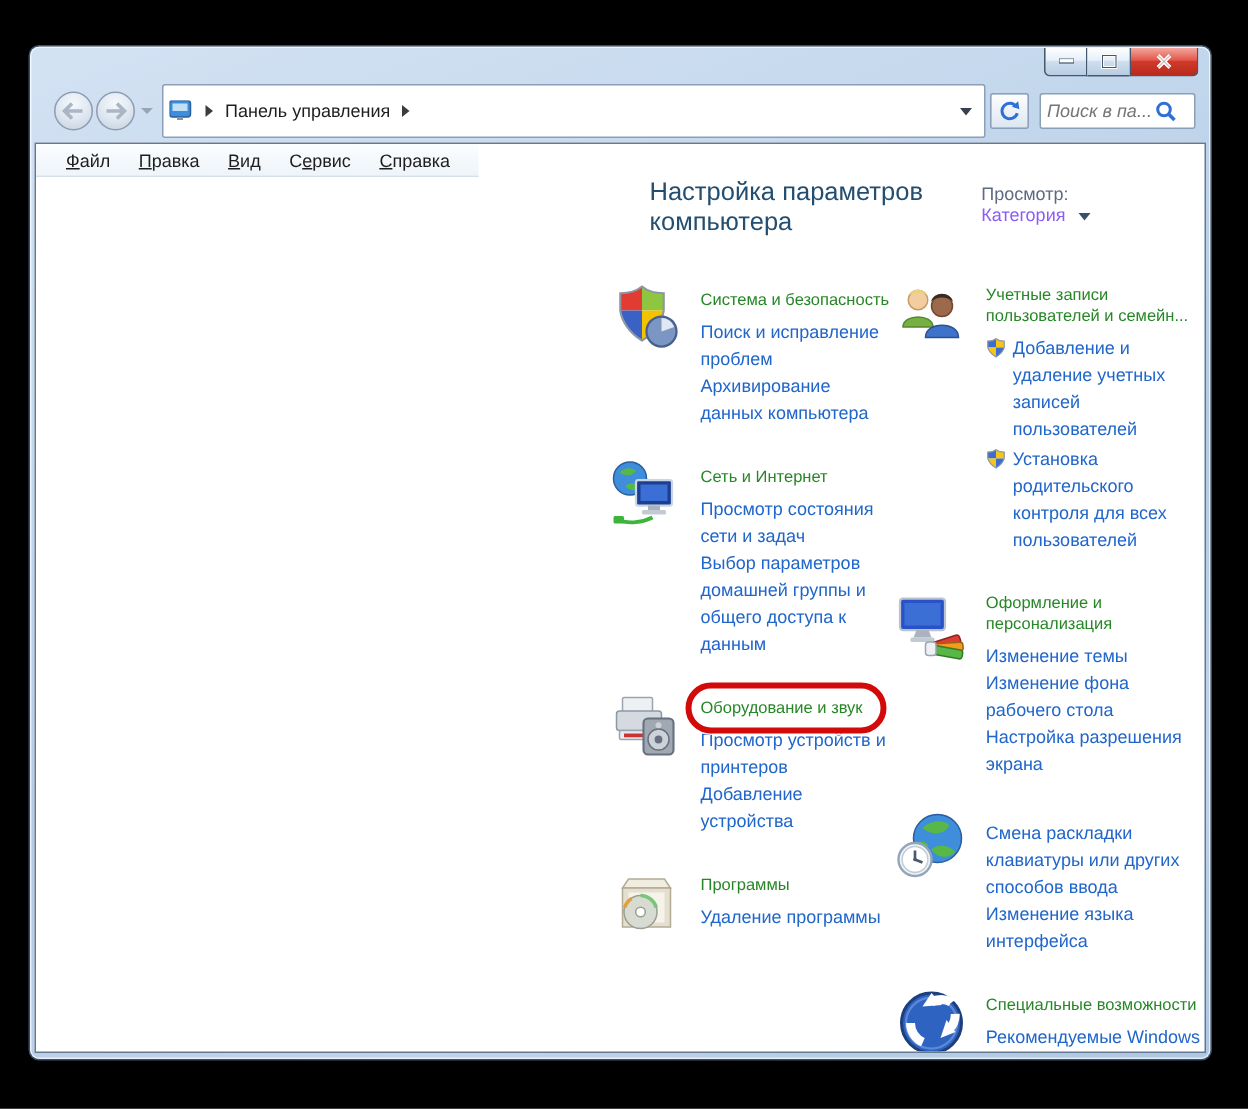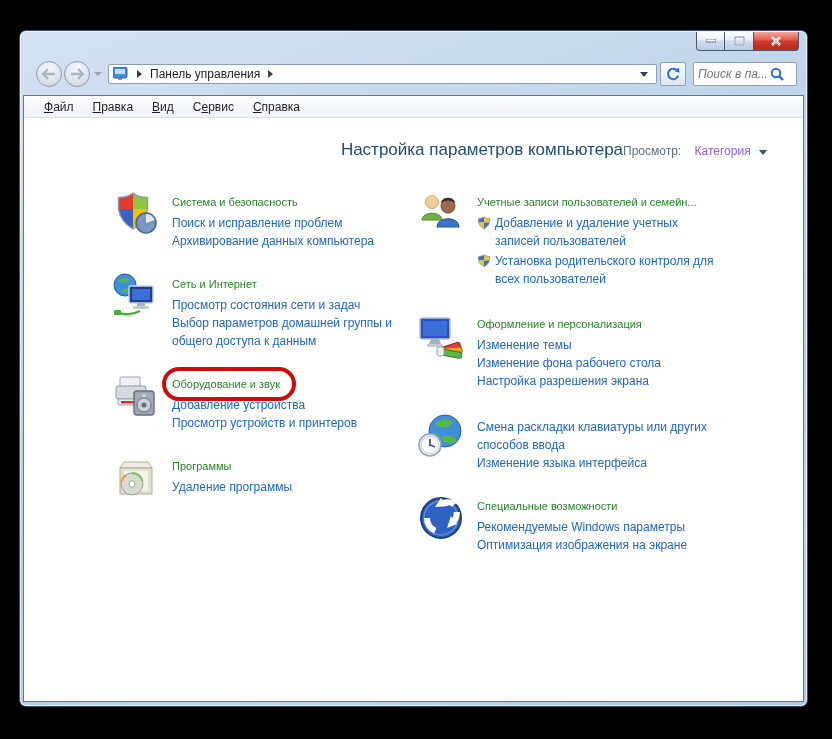--- a/index.html
+++ b/index.html
@@ -25,45 +25,45 @@
     background:linear-gradient(#f3a79d 0%,#e2574b 45%,#cf3a2c 50%,#b92a1c 100%); }
 
   
   .navbar{ height:42px; display:flex; align-items:center; padding:0 10px 0 16px; flex:none; }
   .nav-circle{ width:26px; height:26px; border-radius:50%;
     background:radial-gradient(circle at 50% 30%,#f6f9fc 0%,#dde6f0 55%,#c2cfde 100%);
     border:1px solid #8d9cb0; display:flex; align-items:center; justify-content:center; }
   .nav-circle.fwd{ margin-left:2px; }
   .nav-chevron{ width:0;height:0;border-left:4px solid transparent;border-right:4px solid transparent;
     border-top:4px solid #98a5b4; margin:0 6px 0 4px; }
-  .addressbar{ flex:1; height:20px; background:#fff; border:1px solid #8ba0b8; border-radius:2px;
+  .addressbar{ flex:1; height:36px; background:#fff; border:1px solid #8ba0b8; border-radius:2px;
     display:flex; align-items:center; padding:0 4px; font-size:12px; color:#1e1e1e; }
   .bc-arrow{ width:0;height:0;border-top:4px solid transparent;border-bottom:4px solid transparent;
     border-left:5px solid #3c3c3c; margin:0 8px; }
   .addr-spacer{ flex:1; }
   .addr-drop{ width:0;height:0;border-left:4px solid transparent;border-right:4px solid transparent;
     border-top:5px solid #37414e; margin-right:4px; }
   .refresh-btn{ width:26px; height:24px; margin-left:3px; border:1px solid #8ba0b8; border-radius:2px;
     background:linear-gradient(#fdfeff,#dce7f3); display:flex; align-items:center; justify-content:center; }
   .searchbox{ width:104px; height:24px; margin-left:7px; background:#fff; border:1px solid #8ba0b8;
     border-radius:2px; display:flex; align-items:center; padding:0 4px; }
   .searchbox input{ border:none; outline:none; width:72px; font-size:12px; font-style:italic;
     color:#4d7c0f; font-family:"Liberation Sans","DejaVu Sans",sans-serif; background:transparent; }
 
   
   .client{ flex:1; margin:0 3px 4px 3px; background:#fff; border:1px solid #64788f;
-    display:flex; flex-direction:column; overflow:hidden; }
+    display:flex; flex-direction:row; overflow:hidden; }
   .menubar{ height:22px; background:linear-gradient(#fbfdfe,#eef4fa); border-bottom:1px solid #d5dfea;
     display:flex; align-items:center; padding-left:20px; font-size:12px; color:#1e1e1e; flex:none;}
   .menu-item{ margin-right:19px; cursor:default; }
   .menu-item .u{ text-decoration:underline; }
 
   .content{ flex:1; position:relative; overflow:hidden; }
   .page-header{ display:flex; justify-content:flex-end; align-items:baseline;
-    margin:22px 36px 0 68px; }
+    margin:22px 36px 0 114px; }
   .page-title{ font-size:17px; color:#234e70; }
   .view-by{ font-size:12px; }
   .view-label{ color:#5e6b7f; margin-right:10px; }
   .view-value{ color:#8b5cf6; cursor:pointer; }
   .view-drop{ display:inline-block; width:0;height:0;border-left:4px solid transparent;
     border-right:4px solid transparent;border-top:5px solid #37506b; margin-left:5px; }
 
   .columns{ display:flex; margin:30px 0 0 88px; }
   .col{ display:flex; flex-direction:column; }
   .col-left{ width:305px; }
@@ -228,22 +228,22 @@
               <circle cx="32" cy="33" r="7" fill="#cdd2d8" stroke="#667080"></circle>
               <circle cx="32" cy="33" r="2.6" fill="#667080"></circle>
               <circle cx="32" cy="23.5" r="2" fill="#cdd2d8"></circle>
             </svg>
             <div class="sec-texts">
               <span class="title-wrap">
                 <span class="sec-title">Оборудование и звук</span>
                 <span class="red-oval"></span>
               </span>
               <div class="sec-links">
+                <div class="sec-link">Просмотр устройств и принтеров</div>
                 <div class="sec-link">Добавление устройства</div>
-                <div class="sec-link">Просмотр устройств и принтеров</div>
               </div>
             </div>
           </div>
 
           <div class="section">
             <svg class="big-icon" viewBox="0 0 48 48">
               <polygon points="12,8 36,8 40,14 8,14" fill="#f0ece0" stroke="#b3ab95"></polygon>
               <rect x="8" y="14" width="32" height="26" fill="#e4dfcf" stroke="#b3ab95"></rect>
               <rect x="12" y="17" width="24" height="20" fill="#f6f3ea"></rect>
               <circle cx="20" cy="30" r="11" fill="#d8dbd2" stroke="#9aa08f"></circle>

